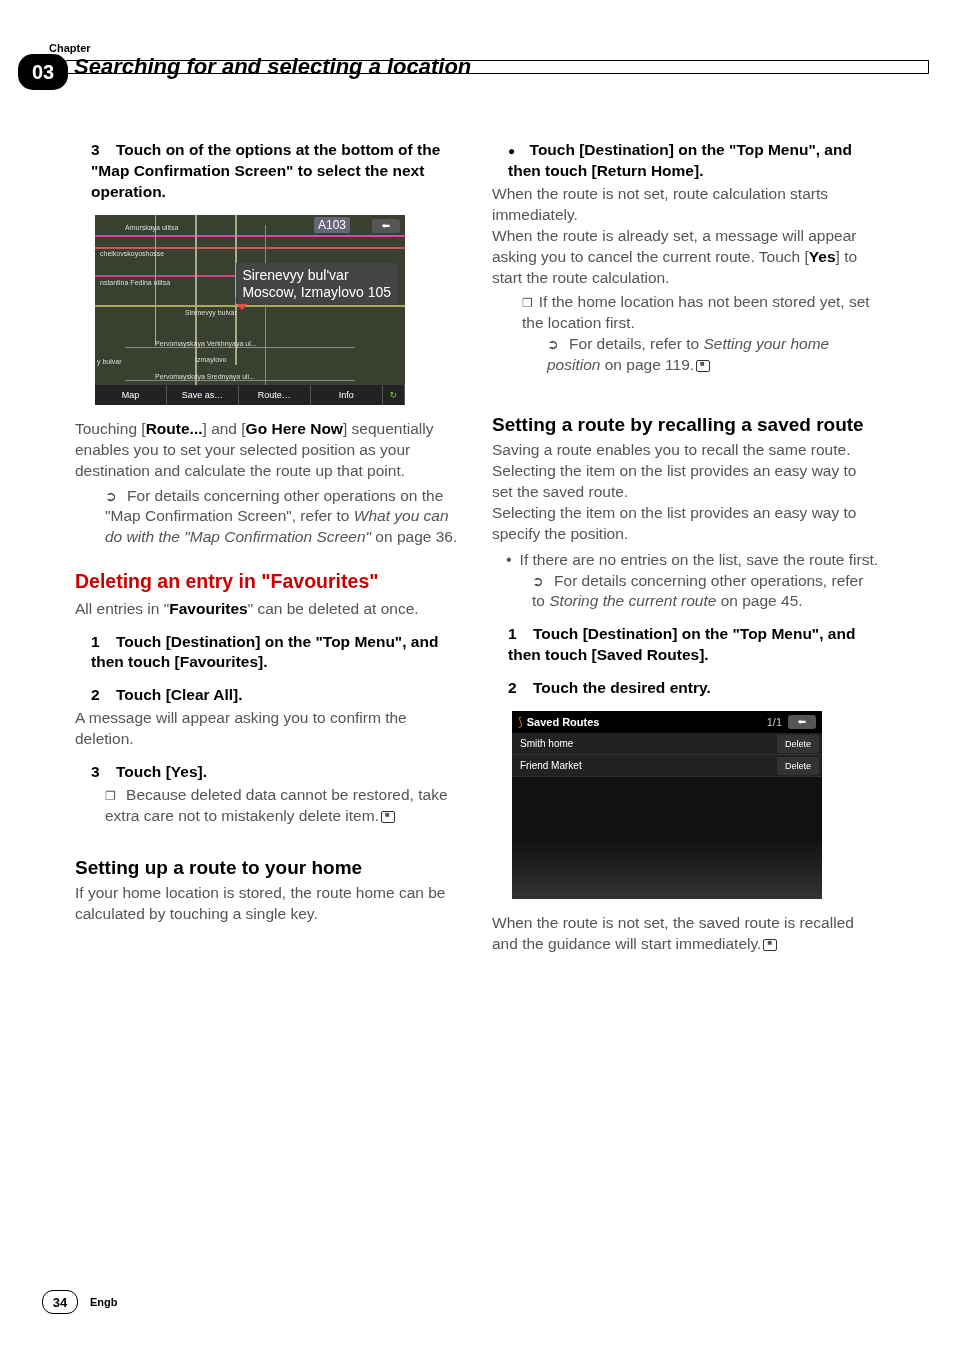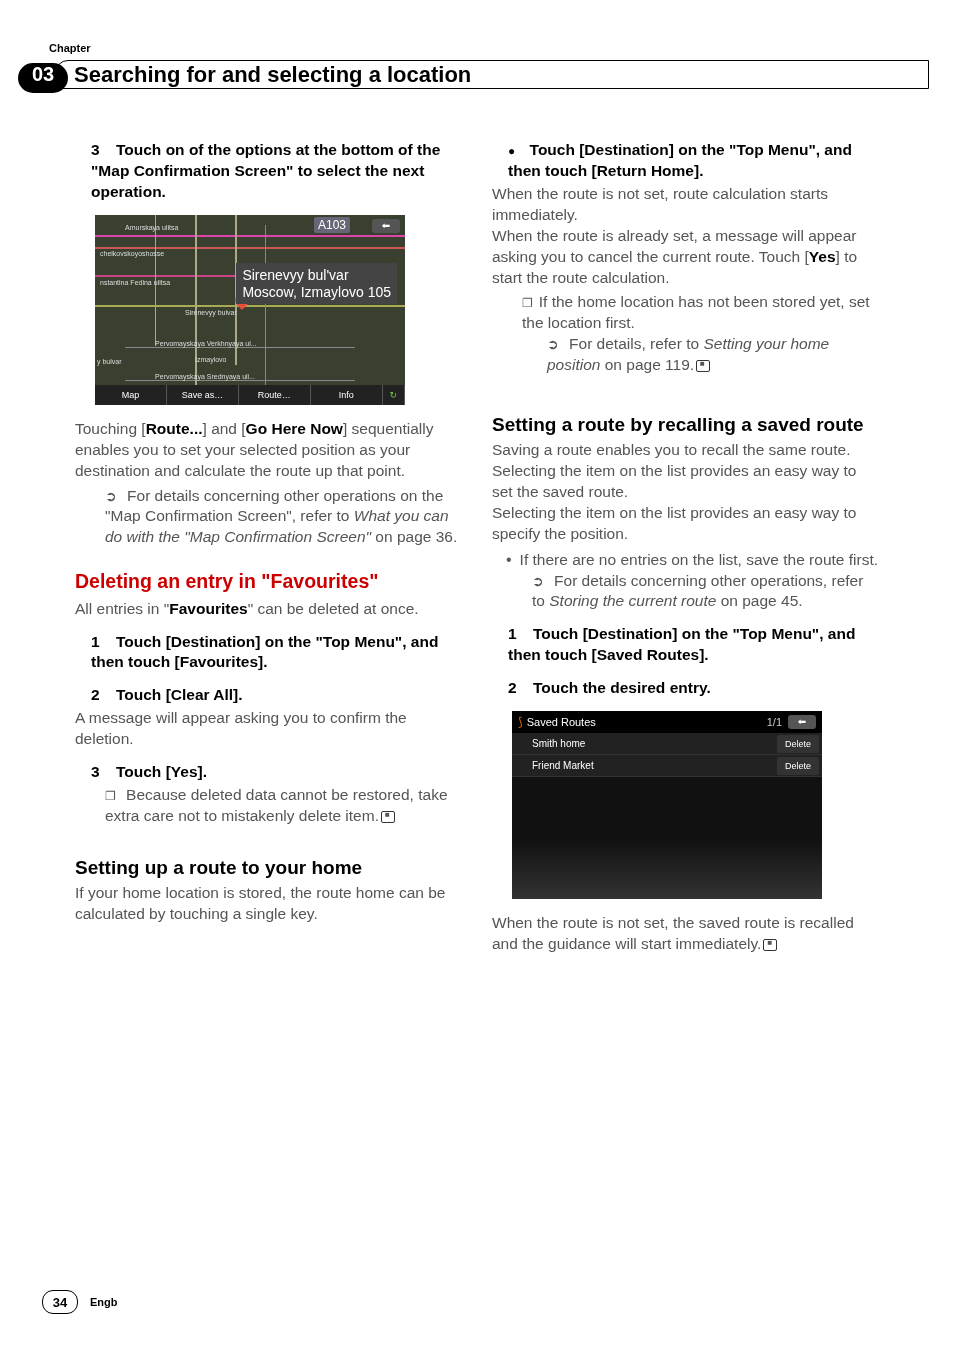--- a/index.html
+++ b/index.html
@@ -17,47 +17,48 @@
     }
     .chapter-label {
       position: absolute;
       top: 42px;
       left: 49px;
       font-size: 11px;
       font-weight: bold;
     }
     .chapter-badge {
       position: absolute;
-      top: 63px;
+      top: 54px;
       left: 18px;
       width: 50px;
-      height: 30px;
+      height: 36px;
       background: #000;
       border-radius: 15px;
       display: flex;
-      align-items: flex-start;
+      align-items: center;
       justify-content: center;
       z-index: 2;
     }
     .chapter-num {
       color: #fff;
       font-size: 20px;
       font-weight: bold;
     }
     .header-bar {
       position: absolute;
       top: 60px;
       left: 55px;
       right: 25px;
-      height: 29px;
+      height: 14px;
       border: 1px solid #000;
       border-radius: 13px 0 0 0;
       padding-left: 18px;
       display: flex;
       align-items: center;
+      font-style: italic;
     }
     .header-title {
       font-size: 22px;
       font-weight: bold;
     }
     .content {
       position: absolute;
       top: 140px;
       left: 75px;
       right: 75px;
@@ -160,33 +161,33 @@
     .sr-header {
       height: 22px;
       background: #000;
       display:flex;
       align-items:center;
       color:#fff;
       font-size:11px;
       padding:0 6px;
     }
     .sr-icon { color:#d60; margin-right:4px; font-size:12px; }
-    .sr-title { font-weight:normal; flex:1; }
+    .sr-title { font-weight:bold; flex:1; }
     .sr-page { color:#ccc; margin-right:6px; }
     .sr-back { width:28px; height:14px; background:#555; border-radius:3px; display:flex; align-items:center; justify-content:center; font-size:10px; }
     .sr-row {
       height:22px;
       background:#222;
       display:flex;
       align-items:center;
       color:#fff;
       font-size:10px;
       border-bottom:1px solid #333;
     }
-    .sr-row-name { flex:1; padding-left:20px; }
+    .sr-row-name { flex:1; padding-left:8px; }
     .sr-row-del { width:42px; text-align:center; background:#333; height:18px; line-height:18px; margin-right:3px; border-radius:2px; font-size:9px; }
     .sr-gradient { position:absolute; bottom:0; left:0; right:0; height:60px; background:linear-gradient(to top, #333, #111); }
     .page-footer {
       position: absolute;
       bottom: 38px;
       left: 42px;
       display:flex;
       align-items:center;
     }
     .page-num-badge {

